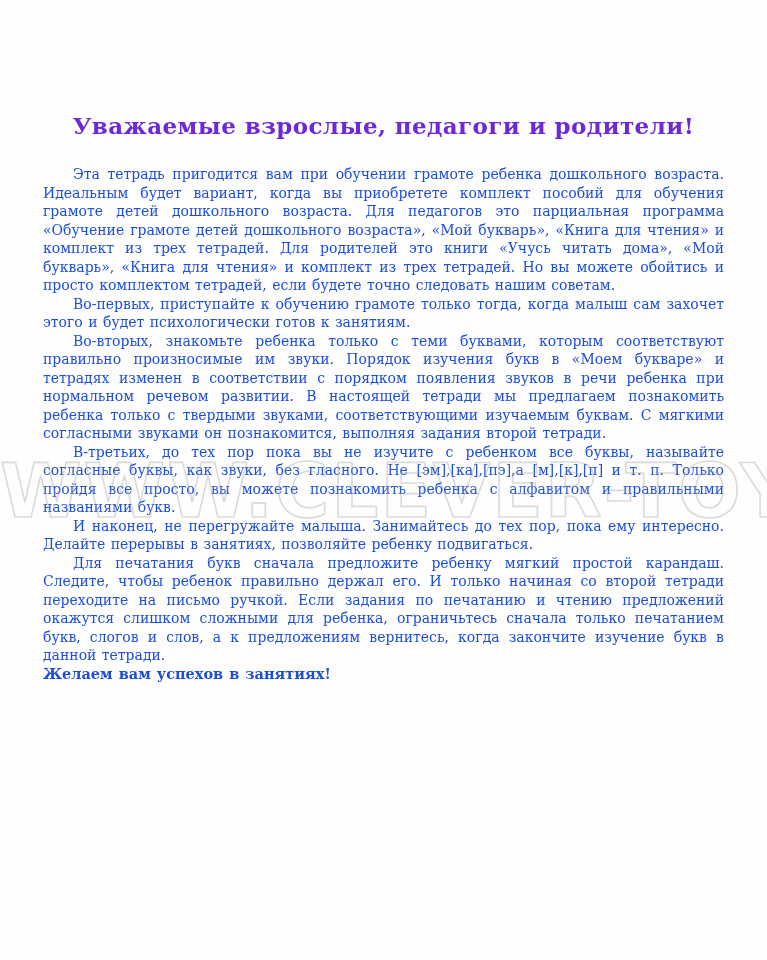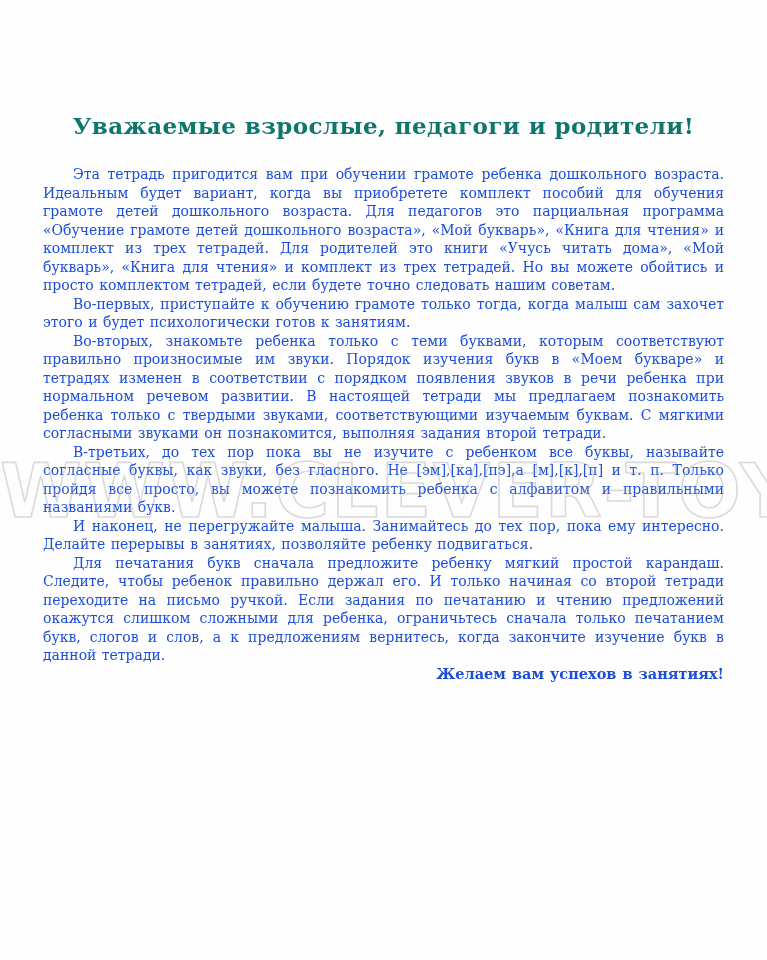--- a/index.html
+++ b/index.html
@@ -15,37 +15,37 @@
     background: #fefefe;
     overflow: hidden;
     font-family: "DejaVu Serif", "Liberation Serif", serif;
   }
   .heading {
     margin: 112px 44px 26px 44px;
     text-align: center;
     font-size: 23px;
     font-weight: bold;
     letter-spacing: 0.4px;
-    color: #0f766e;
+    color: #6d28d9;
   }
   .body-text {
     margin: 0 43px;
     color: #1d4ed8;
     font-size: 14px;
     line-height: 18.5px;
     text-align: justify;
   }
   .body-text p {
     margin: 0;
     text-indent: 30px;
     word-spacing: 1px;
   }
   .closing {
     margin-top: 27px;
-    text-align: right;
+    text-align: left;
     font-weight: bold;
     font-size: 14.5px;
     text-indent: 0 !important;
   }
   .watermark {
     position: absolute;
     top: 448px;
     left: 0;
     width: 100%;
     text-align: center;

